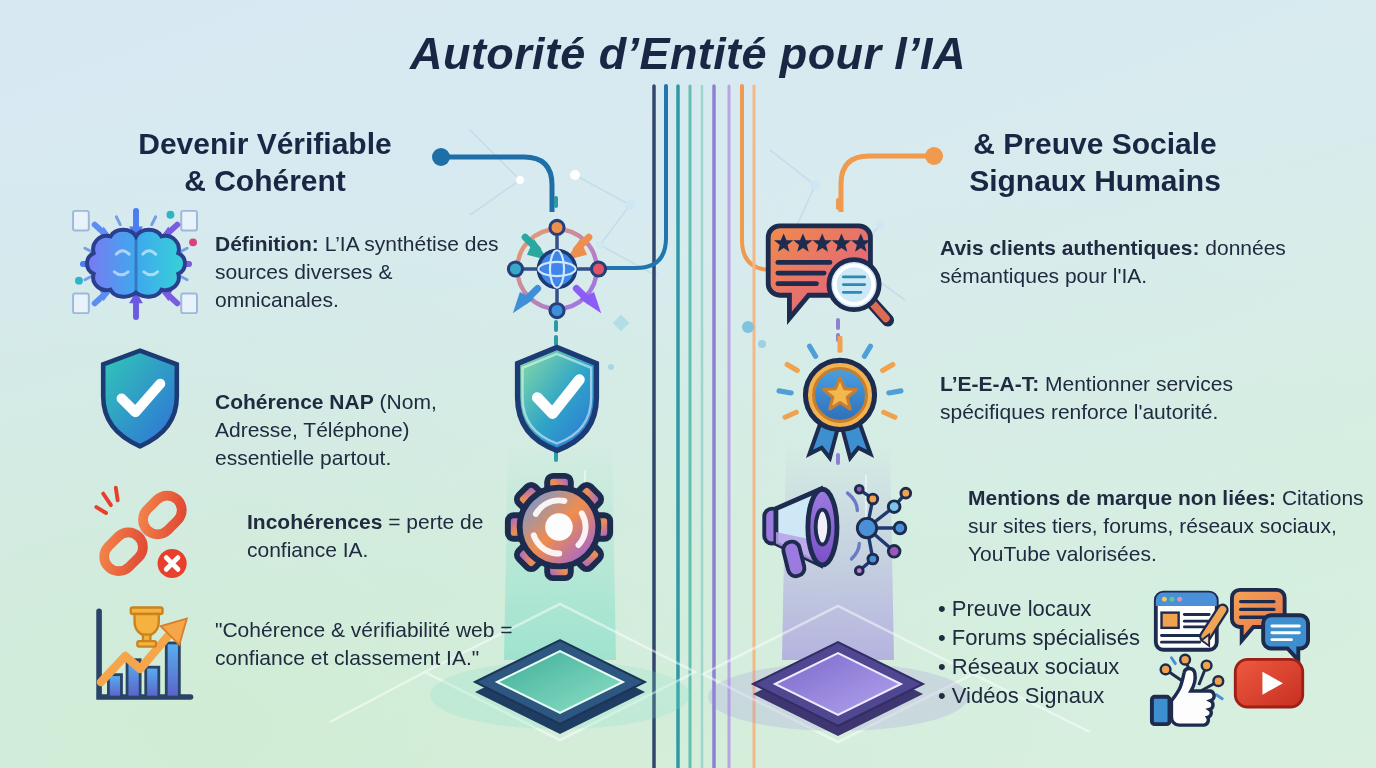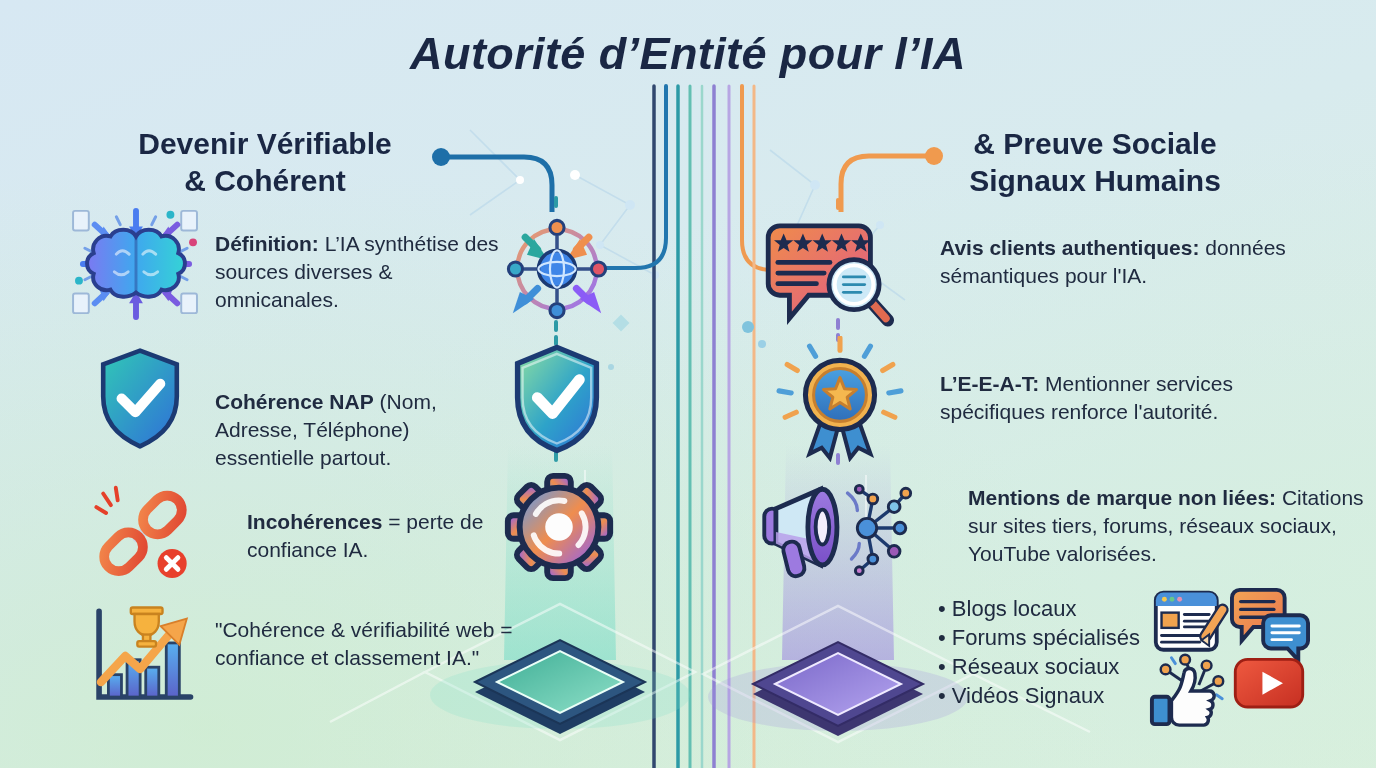--- a/index.html
+++ b/index.html
@@ -468,21 +468,21 @@
     <span class="lead">L’E-E-A-T:</span><span> Mentionner services spécifiques renforce l'autorité.</span>
   </div>
   <div class="abs item-text" style="left:940px;top:234px;width:375px;">
     <span class="lead">Avis clients authentiques:</span><span> données sémantiques pour l'IA.</span>
   </div>
   <div class="abs item-text" style="left:968px;top:484px;width:405px;">
     <span class="lead">Mentions de marque non liées:</span><span> Citations sur sites tiers, forums, réseaux sociaux, YouTube valorisées.</span>
   </div>
 
   <ul class="abs bullet-list" style="left:938px;top:594px;width:220px;">
-    <li>Blogs locaux</li>
+    <li>Preuve locaux</li>
     <li>Forums spécialisés</li>
     <li>Réseaux sociaux</li>
     <li>Vidéos Signaux</li>
   </ul>
 
   <div class="abs" style="left:1152px;top:586px;">
     <svg width="80" height="78" viewBox="0 0 84 80">
       <rect x="4" y="6" width="64" height="60" rx="8" fill="#ffffff" stroke="#1d2b4f" stroke-width="4"></rect>
       <path d="M4 14 a8 8 0 0 1 8 -8 h48 a8 8 0 0 1 8 8 v6 h-64 z" fill="#4a90d9"></path>
       <circle cx="13" cy="13" r="2.6" fill="#f5c84e"></circle>

